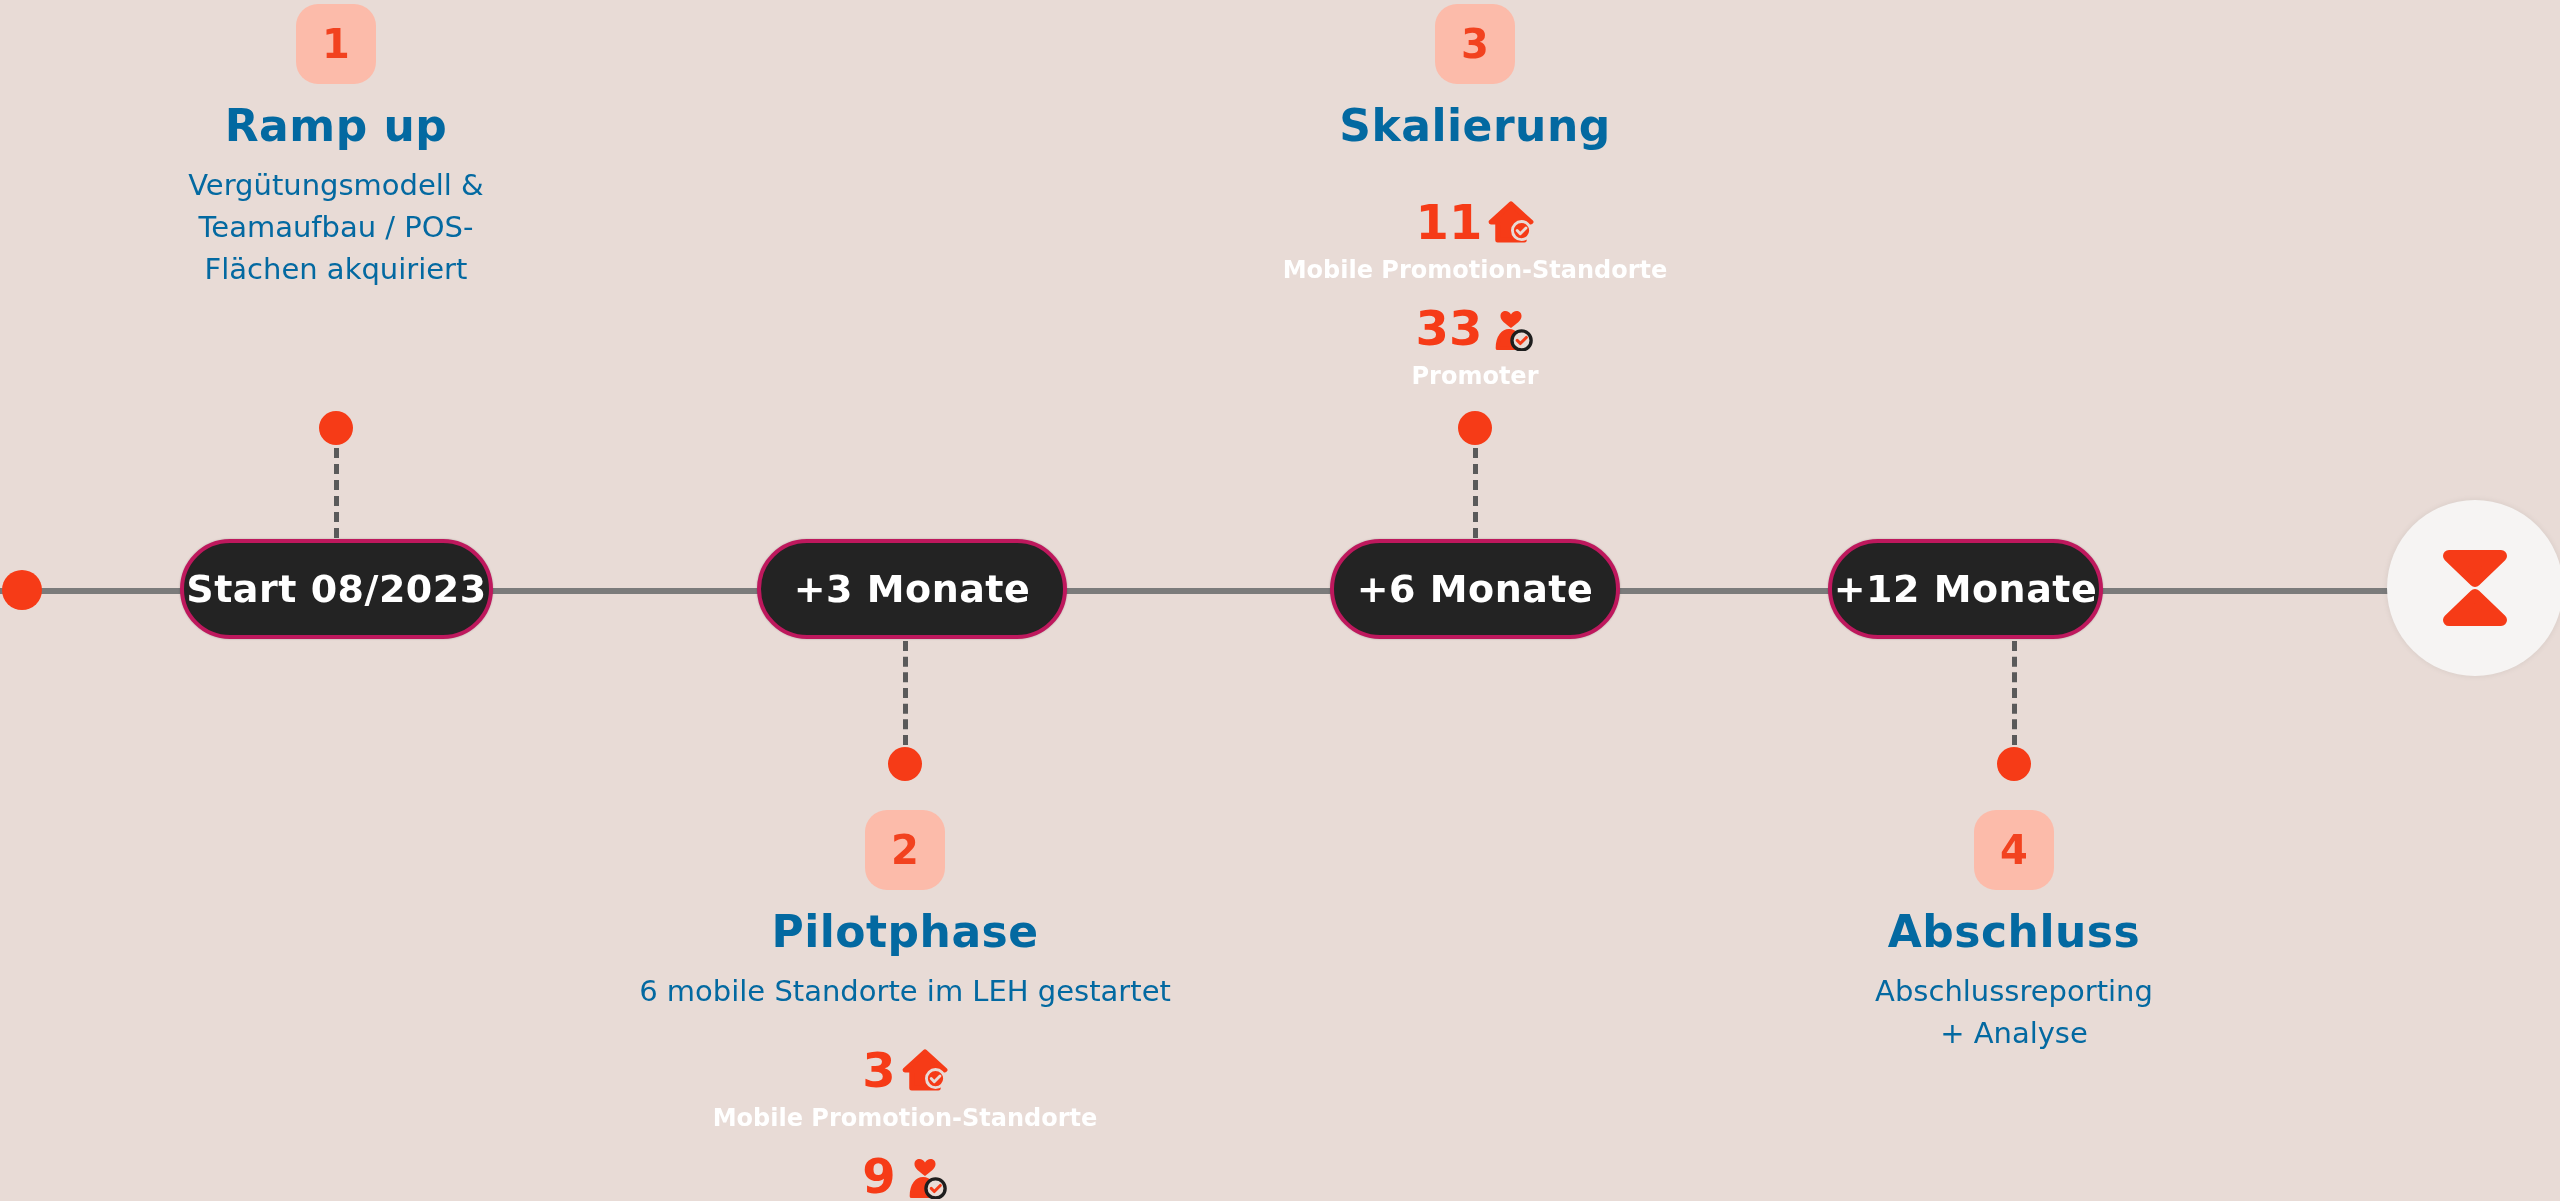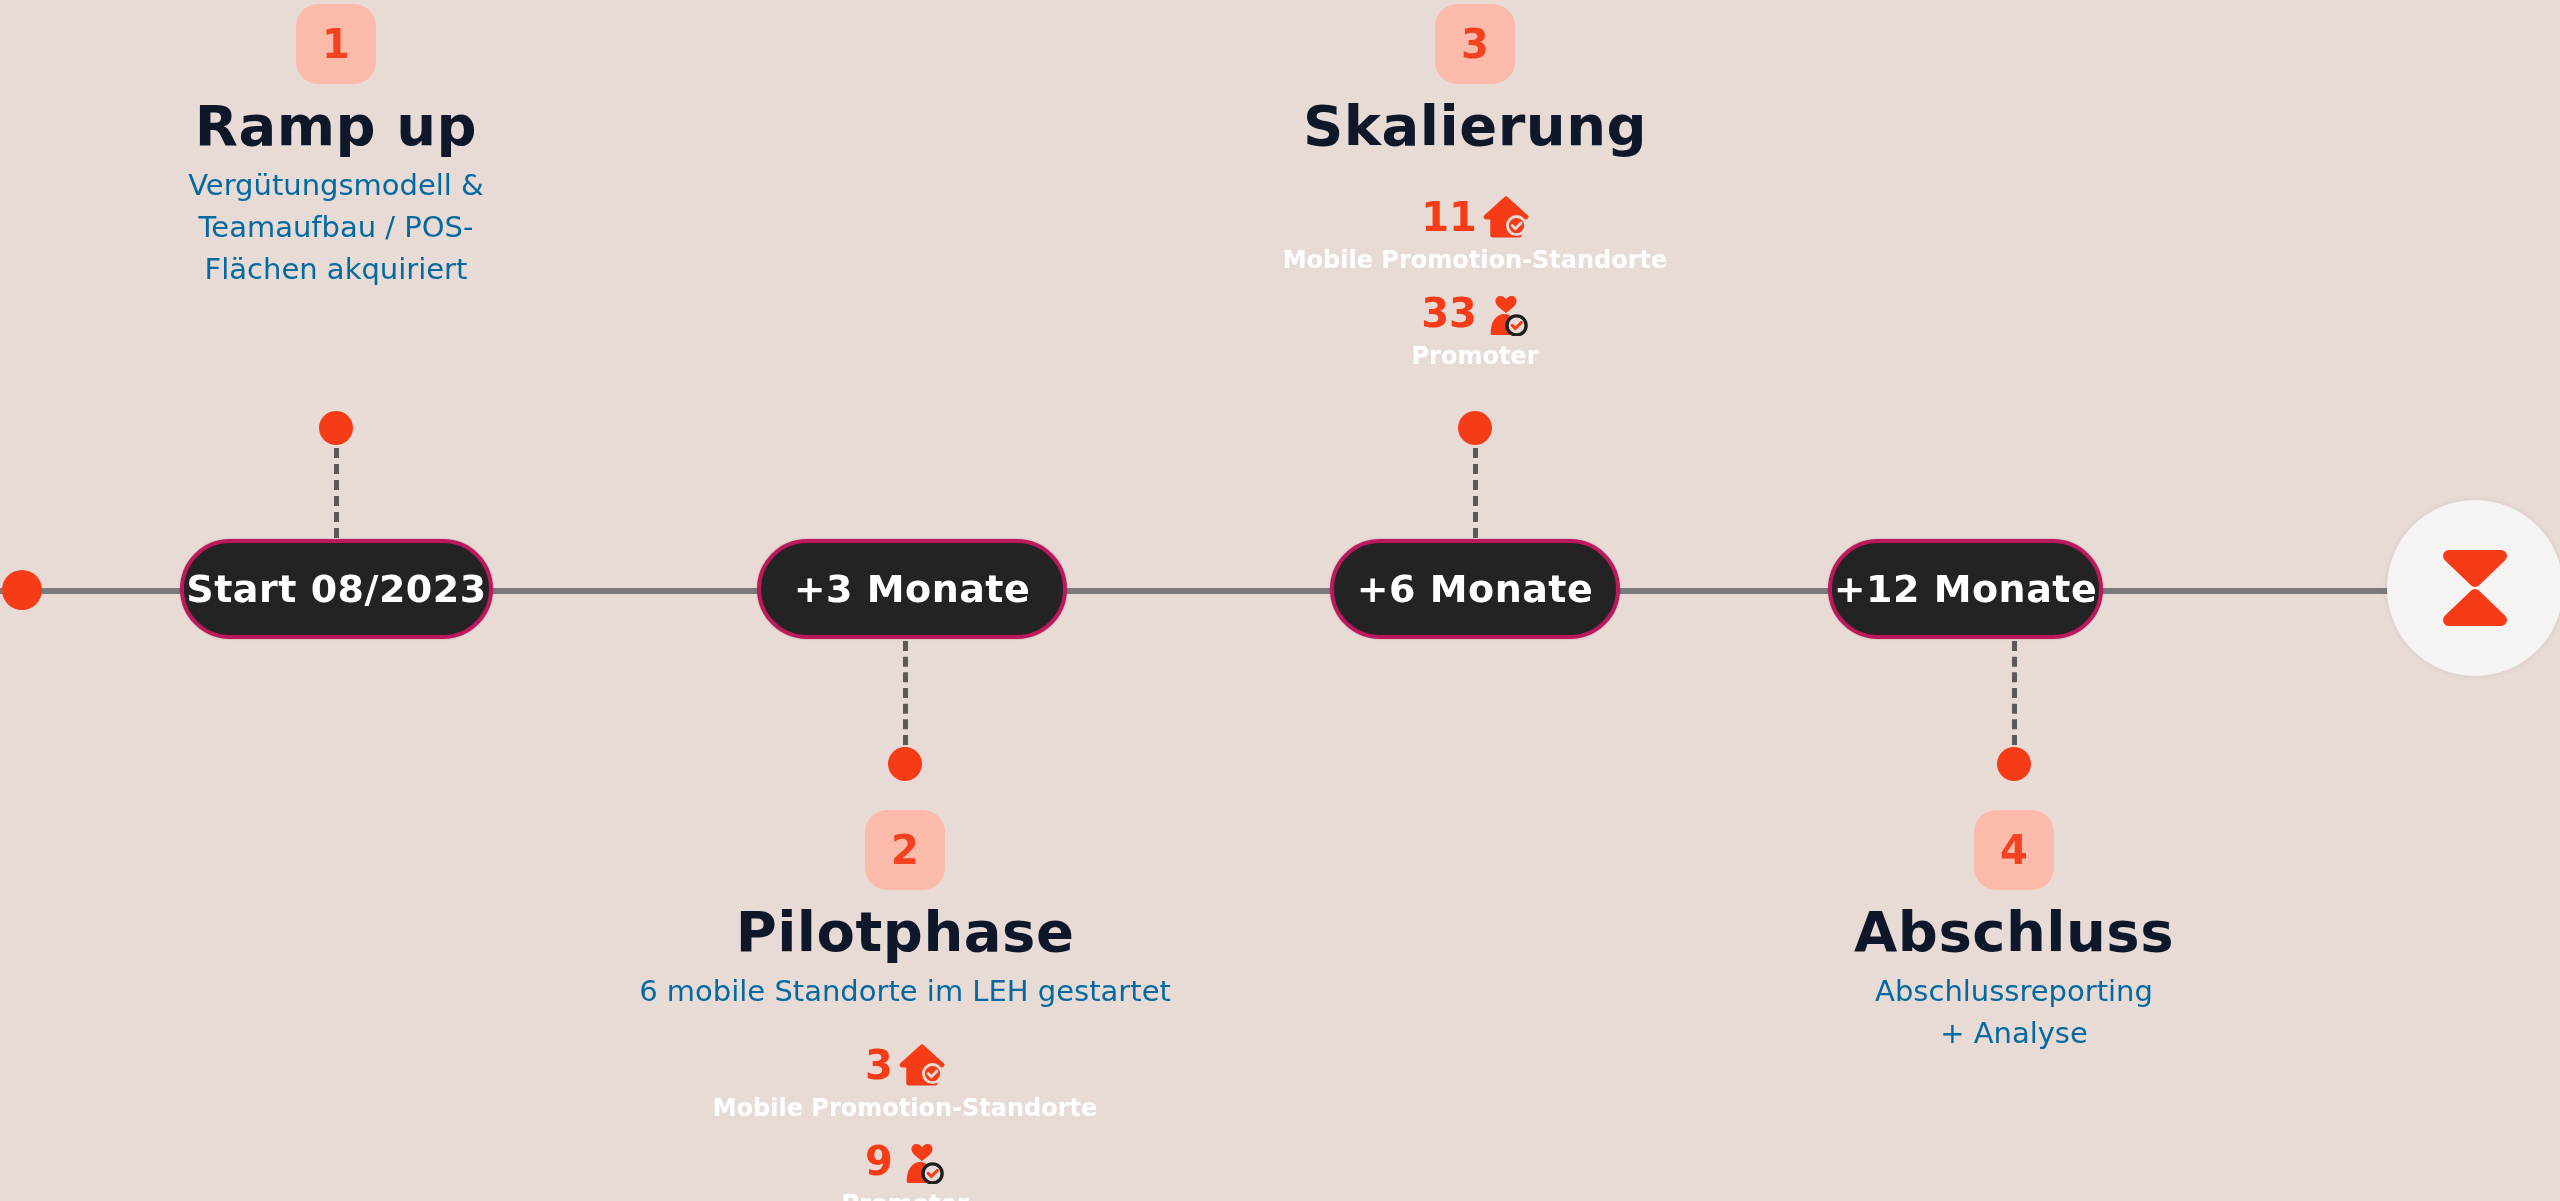--- a/index.html
+++ b/index.html
@@ -51,27 +51,27 @@
   .phase-3 { left:1255px; top:4px;   width:440px; }
   .phase-2 { left:605px;  top:810px; width:600px; }
   .phase-4 { left:1814px; top:810px; width:400px; }
 
   .badge {
     width:80px; height:80px; border-radius:22px; background:#fcbbaa;
     display:flex; align-items:center; justify-content:center;
     color:#f2421f; font-size:40px; font-weight:bold;
     margin-bottom:16px;
   }
-  .phase-title { color:#0f172a; font-size:56px; font-weight:bold; letter-spacing:0.5px; line-height:52px; margin-bottom:12px; }
+  .phase-title { color:#0369a1; font-size:44px; font-weight:bold; letter-spacing:0.5px; line-height:52px; margin-bottom:12px; }
   .phase-desc  { color:#0369a1; font-size:29px; line-height:42px; }
 
   .stats { display:flex; flex-direction:column; align-items:center; margin-top:14px; }
   .stat  { display:flex; flex-direction:column; align-items:center; margin-top:16px; }
   .stat-top { display:flex; align-items:center; gap:6px; }
-  .stat-value { color:#f63b17; font-size:40px; font-weight:bold; }
+  .stat-value { color:#f63b17; font-size:48px; font-weight:bold; }
   .stat-label { color:#ffffff; font-size:24px; font-weight:bold; margin-top:6px; }
   .stat-icon svg { display:block; }
 </style>
 </head>
 <body>
 
 <div class="canvas">
 
   <div class="tl-line"></div>
   <div class="tl-start-dot"></div>

